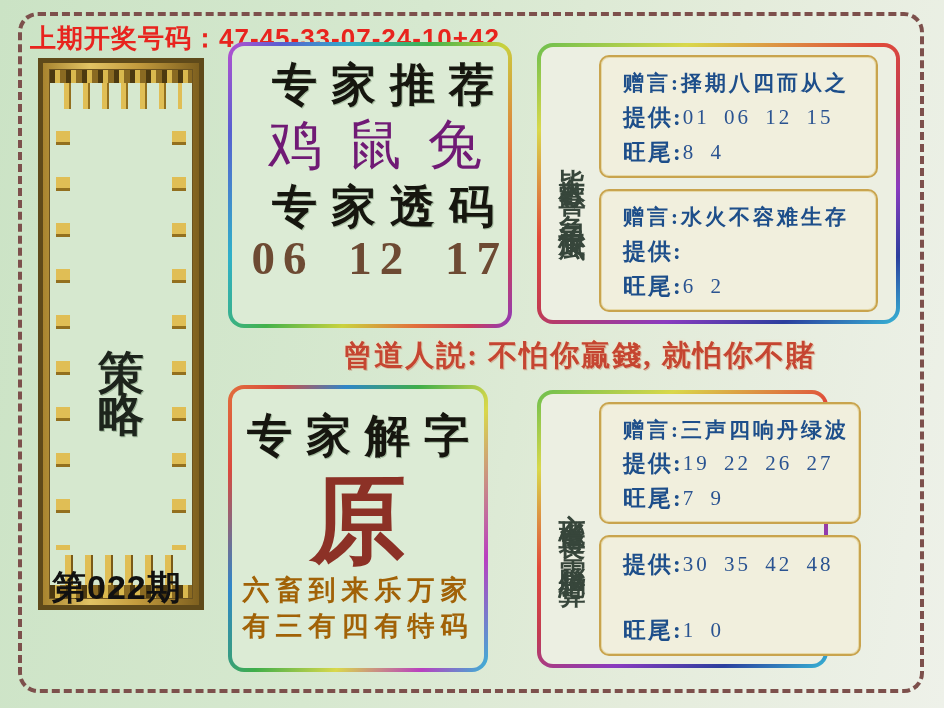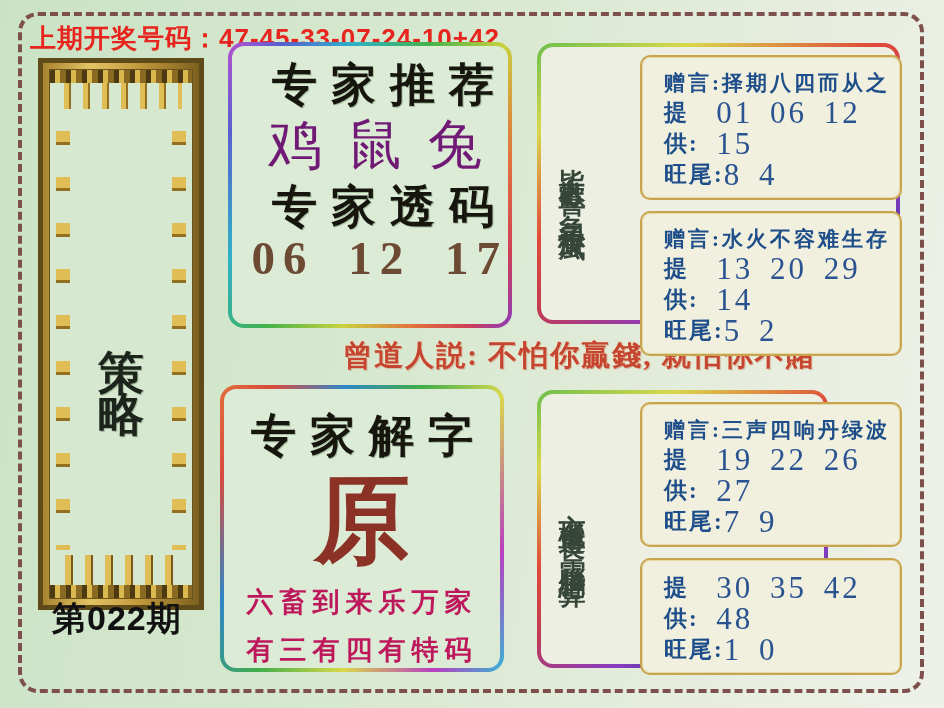--- a/index.html
+++ b/index.html
@@ -58,73 +58,73 @@
     position: absolute; top: 45px; bottom: 48px; right: 6px; width: 14px;
     background: repeating-linear-gradient(180deg, transparent 0 16px, #e0be55 16px 27px, #93701f 27px 30px, transparent 30px 46px);
   }
   .scroll-title {
     position: absolute; left: 50%; top: 46%; transform: translateX(-50%);
     writing-mode: vertical-rl; text-orientation: upright;
     font-size: 46px; font-weight: bold; color: #1d241c;
     letter-spacing: 42px; text-shadow: 1px 1px 0 #9fb79a;
   }
   .issue-number {
-    position: absolute; left: 52px; top: 596px;
+    position: absolute; left: 52px; top: 565px;
     font-family: "Liberation Sans", sans-serif;
     font-weight: bold; font-size: 34px; color: #111; letter-spacing: 1px;
   }
   
   .rainbow { position: absolute; border-radius: 16px; padding: 4px; }
   .rainbow .inner { width: 100%; height: 100%; border-radius: 12px; }
   .rb-ct { left: 228px; top: 42px; width: 284px; height: 286px;
     background: linear-gradient(120deg, #b94fd0 0%, #585fd0 12%, #2fb0c8 28%, #43b24b 45%, #c9d23e 62%, #e2703c 78%, #cf3e55 90%, #8a3bbf 100%); }
-  .rb-cb { left: 220px; top: 385px; width: 284px; height: 287px;
+  .rb-cb { left: 228px; top: 385px; width: 260px; height: 287px;
     background: linear-gradient(300deg, #37b6d6 0%, #b93fc0 16%, #d9d84b 36%, #3fae4a 55%, #2f86c8 72%, #d94a3e 88%, #e2703c 100%); }
   .rb-ct .inner, .rb-cb .inner { background: #dcebd5; }
   .rb-rt { left: 537px; top: 43px; width: 363px; height: 281px; }
   .rb-rb { left: 537px; top: 390px; width: 291px; height: 278px; }
   .rb-rt, .rb-rb {
     background: linear-gradient(150deg, #6cbf4e 0%, #d9d84b 18%, #e04a3a 40%, #c23b52 55%, #8a3bbf 72%, #2b3f9e 86%, #37b6d6 100%); }
-  .rb-rt .inner, .rb-rb .inner { background: #ecefe2; display: flex; padding: 8px 18px 8px 4px; gap: 41px; }
+  .rb-rt .inner, .rb-rb .inner { background: #ecefe2; display: flex; padding: 8px 18px 8px 4px; }
   
   .ct-content { display: flex; flex-direction: column; align-items: flex-end; padding-top: 12px; }
   .calli-title { font-size: 45px; font-weight: bold; color: #16160f; letter-spacing: 14px; text-indent: 14px; line-height: 1.2; text-shadow: 1px 1px 0 #a8bfa2; }
   .zodiacs { font-size: 54px; font-weight: normal; color: #701a75; letter-spacing: 26px; text-indent: 26px; line-height: 1.25; }
   .code-num { font-size: 47px; font-weight: bold; color: #6d4a33; letter-spacing: 8px; word-spacing: 14px; line-height: 1.05; }
   
   .quote {
     position: absolute; left: 288px; top: 336px; width: 584px;
     text-align: center; font-size: 29px; font-weight: bold; color: #c54531;
     letter-spacing: 2px; white-space: nowrap;
     text-shadow: 0 0 3px rgba(250, 226, 190, 0.9), 1px 1px 0 rgba(140,60,40,0.35);
   }
   
   .cb-content { display: flex; flex-direction: column; align-items: center; padding-top: 20px; }
   .decode-char { font-size: 96px; font-weight: bold; color: #8c3126; line-height: 1.05; margin-top: 8px; }
-  .verse { font-size: 27px; font-weight: bold; color: #be185d; letter-spacing: 6px; line-height: 1.35; margin-top: 12px; }
+  .verse { font-size: 27px; font-weight: bold; color: #a16207; letter-spacing: 6px; line-height: 1.35; margin-top: 0; }
   .verse:first-of-type { margin-top: 14px; }
   
   .v-label {
     width: 54px; display: flex; flex-direction: column; align-items: center; justify-content: center;
     gap: 18px; flex-shrink: 0;
   }
   .v-label span {
     writing-mode: vertical-rl; text-orientation: upright;
     font-size: 27px; font-weight: bold; color: #37463b; letter-spacing: 7px;
   }
   .tips-col { flex: 1; display: flex; flex-direction: column; gap: 11px; }
   .tip-box {
     flex: 1; border: 2px solid #c9a44e; border-radius: 10px; background: #f1efdd;
     padding: 12px 10px 8px 22px; display: flex; flex-direction: column; justify-content: space-between;
     box-shadow: inset 0 0 0 1px #e6d9a8;
   }
   .gift-line { font-size: 21px; font-weight: bold; color: #1d4e8a; letter-spacing: 3px; white-space: nowrap; }
   .tip-line { display: flex; align-items: center; }
   .tip-label { font-size: 23px; font-weight: bold; color: #1d4e8a; letter-spacing: 2px; }
-  .tip-num { font-size: 31px; color: #2a5391; letter-spacing: 3px; word-spacing: 6px; line-height: 1; }
+  .tip-num { font-size: 21px; color: #2a5391; letter-spacing: 3px; word-spacing: 6px; line-height: 1; }
 </style>
 </head>
 <body>
 
 <div class="dashed-frame"></div>
 
 <div class="last-draw">上期开奖号码：47-45-33-07-24-10+42</div>
 
 <div class="scroll">
   <div class="scroll-inner">
@@ -175,25 +175,24 @@
         </div>
         <div class="tip-line">
           <span class="tip-label">旺尾:</span>
           <span class="tip-num">8 4</span>
         </div>
       </div>
       <div class="tip-box">
         <div class="gift-line">赠言:水火不容难生存</div>
         <div class="tip-line">
           <span class="tip-label">提供:</span>
-          <span class="tip-num">13 20 29 14</span>
-        </div>
-        <div class="tip-line">
-          <span class="tip-label">旺尾:</span>
-          <span class="tip-num">5 2</span>
+        </div>
+        <div class="tip-line">
+          <span class="tip-label">旺尾:</span>
+          <span class="tip-num">6 2</span>
         </div>
       </div>
     </div>
   </div>
 </div>
 
 <div class="rainbow rb-rb">
   <div class="inner">
     <div class="v-label">
       <span>玄機道長</span>

